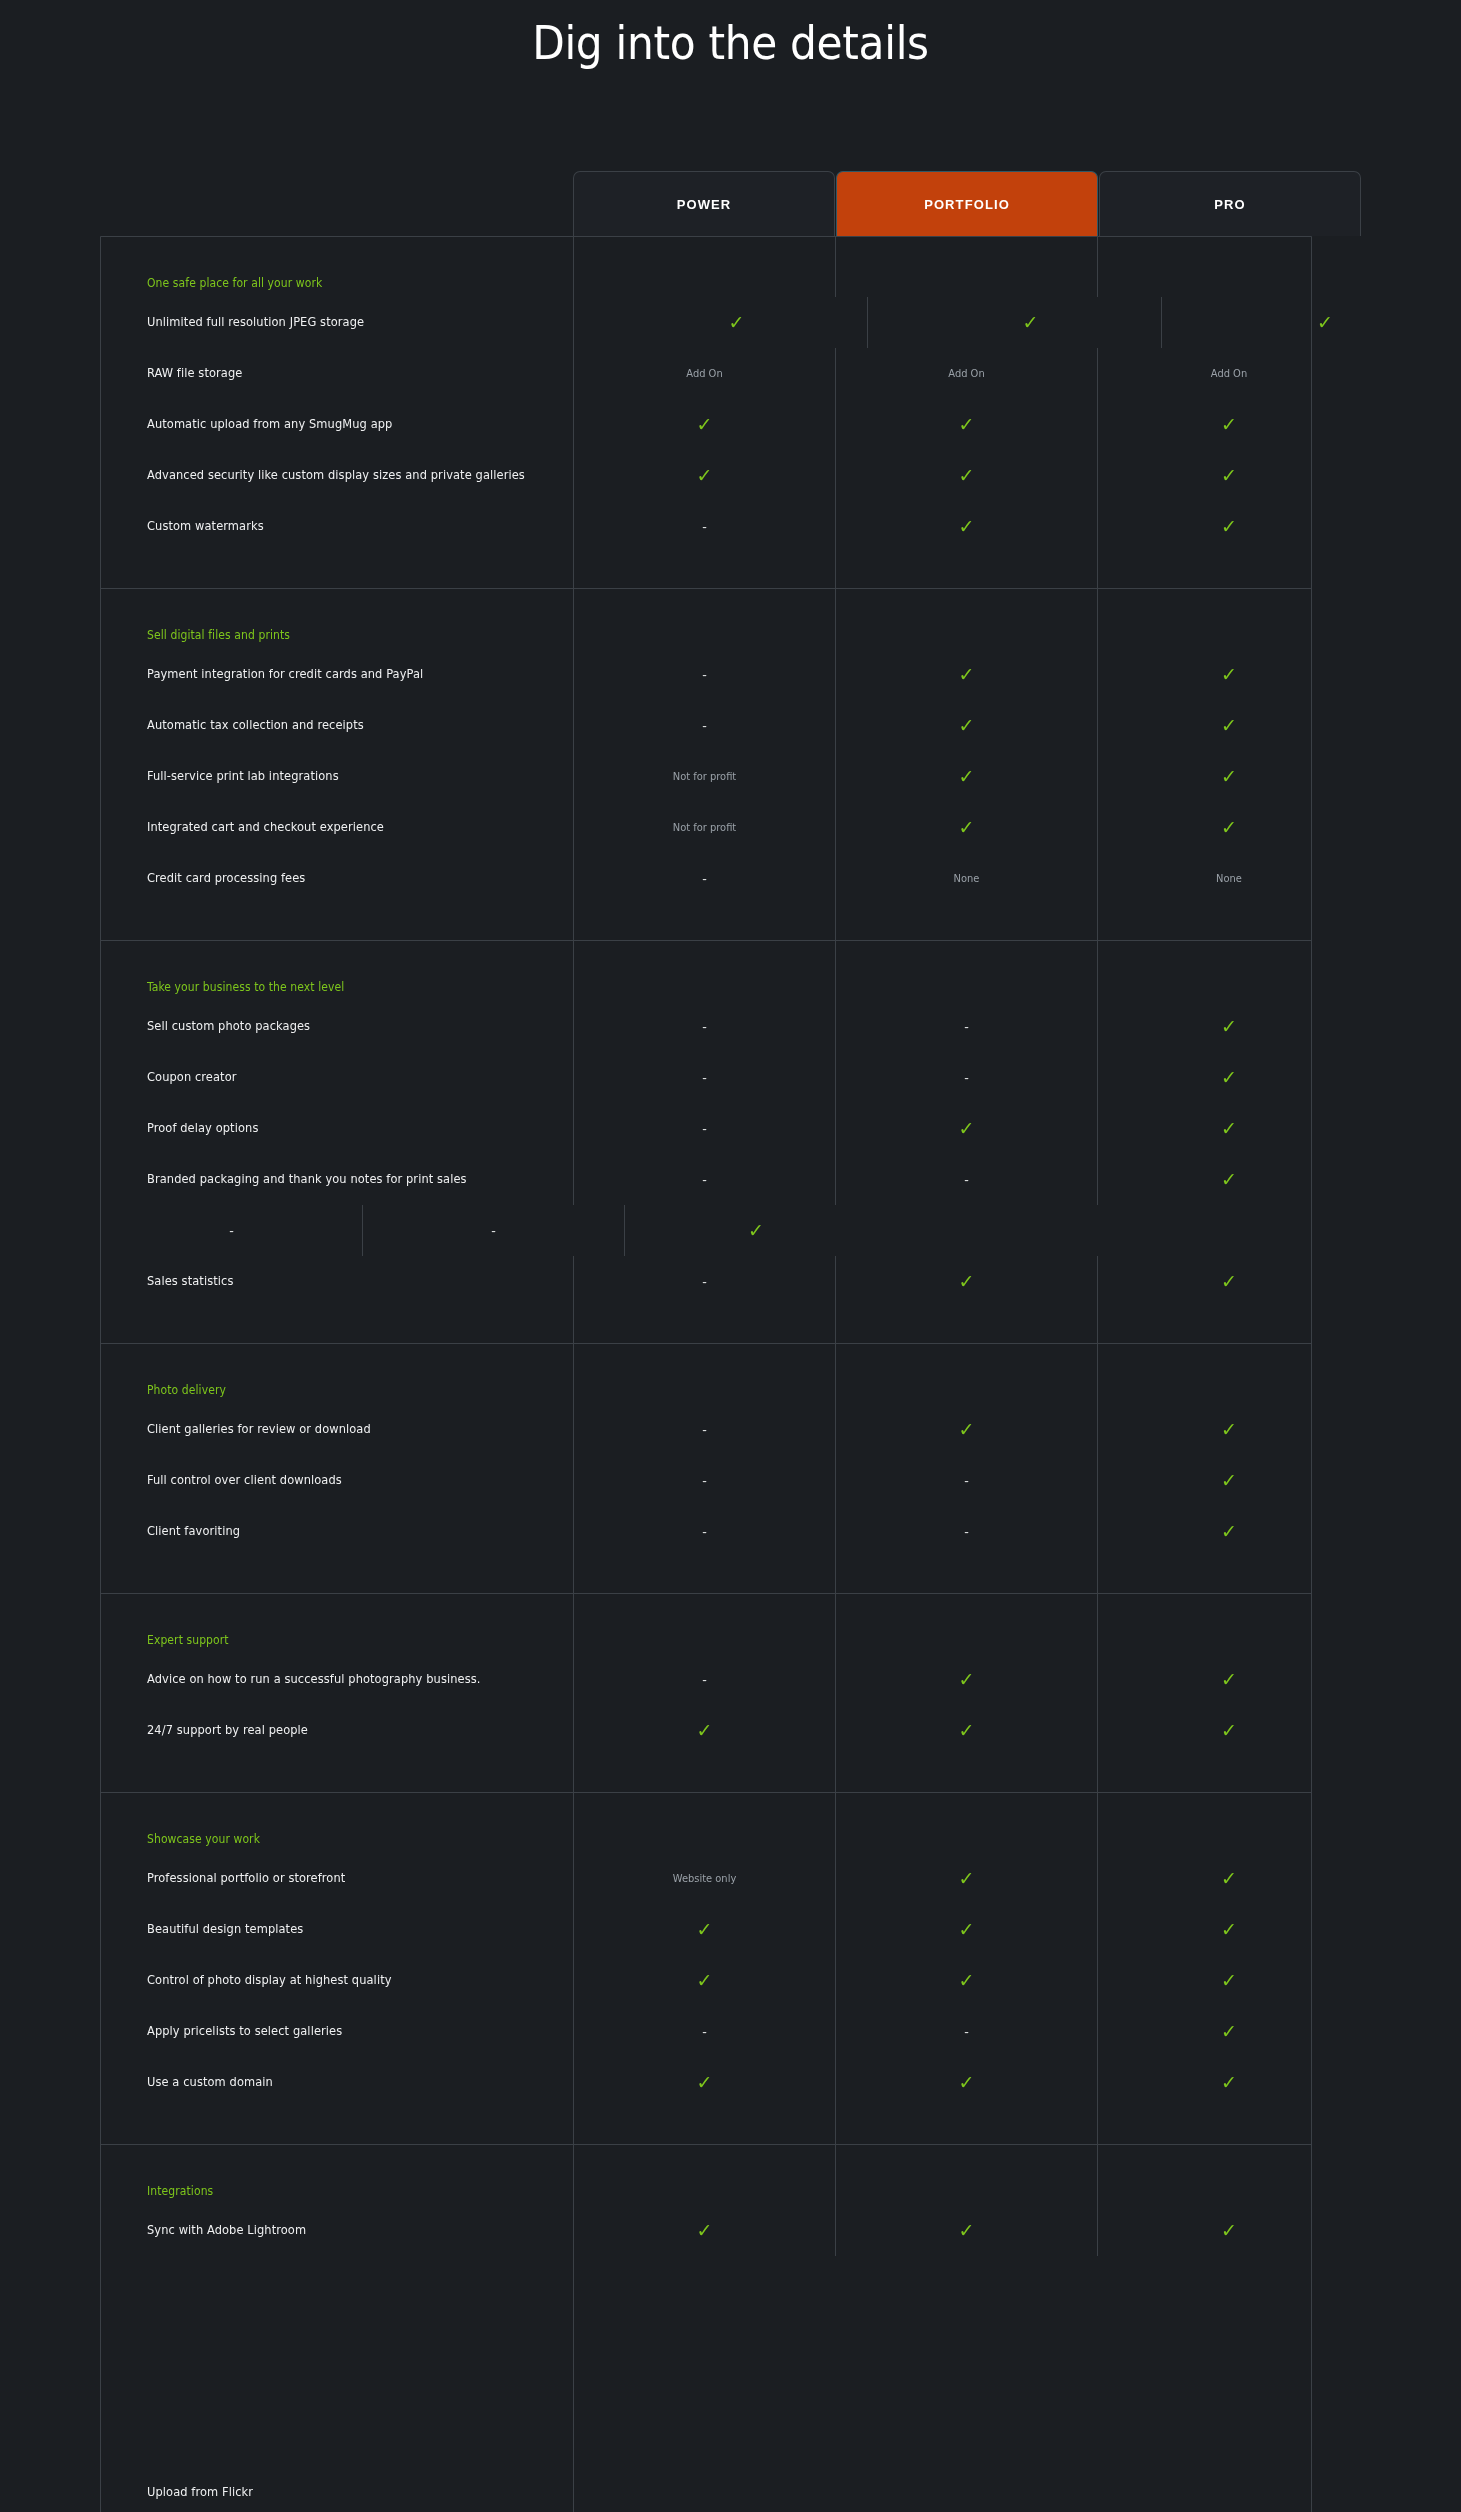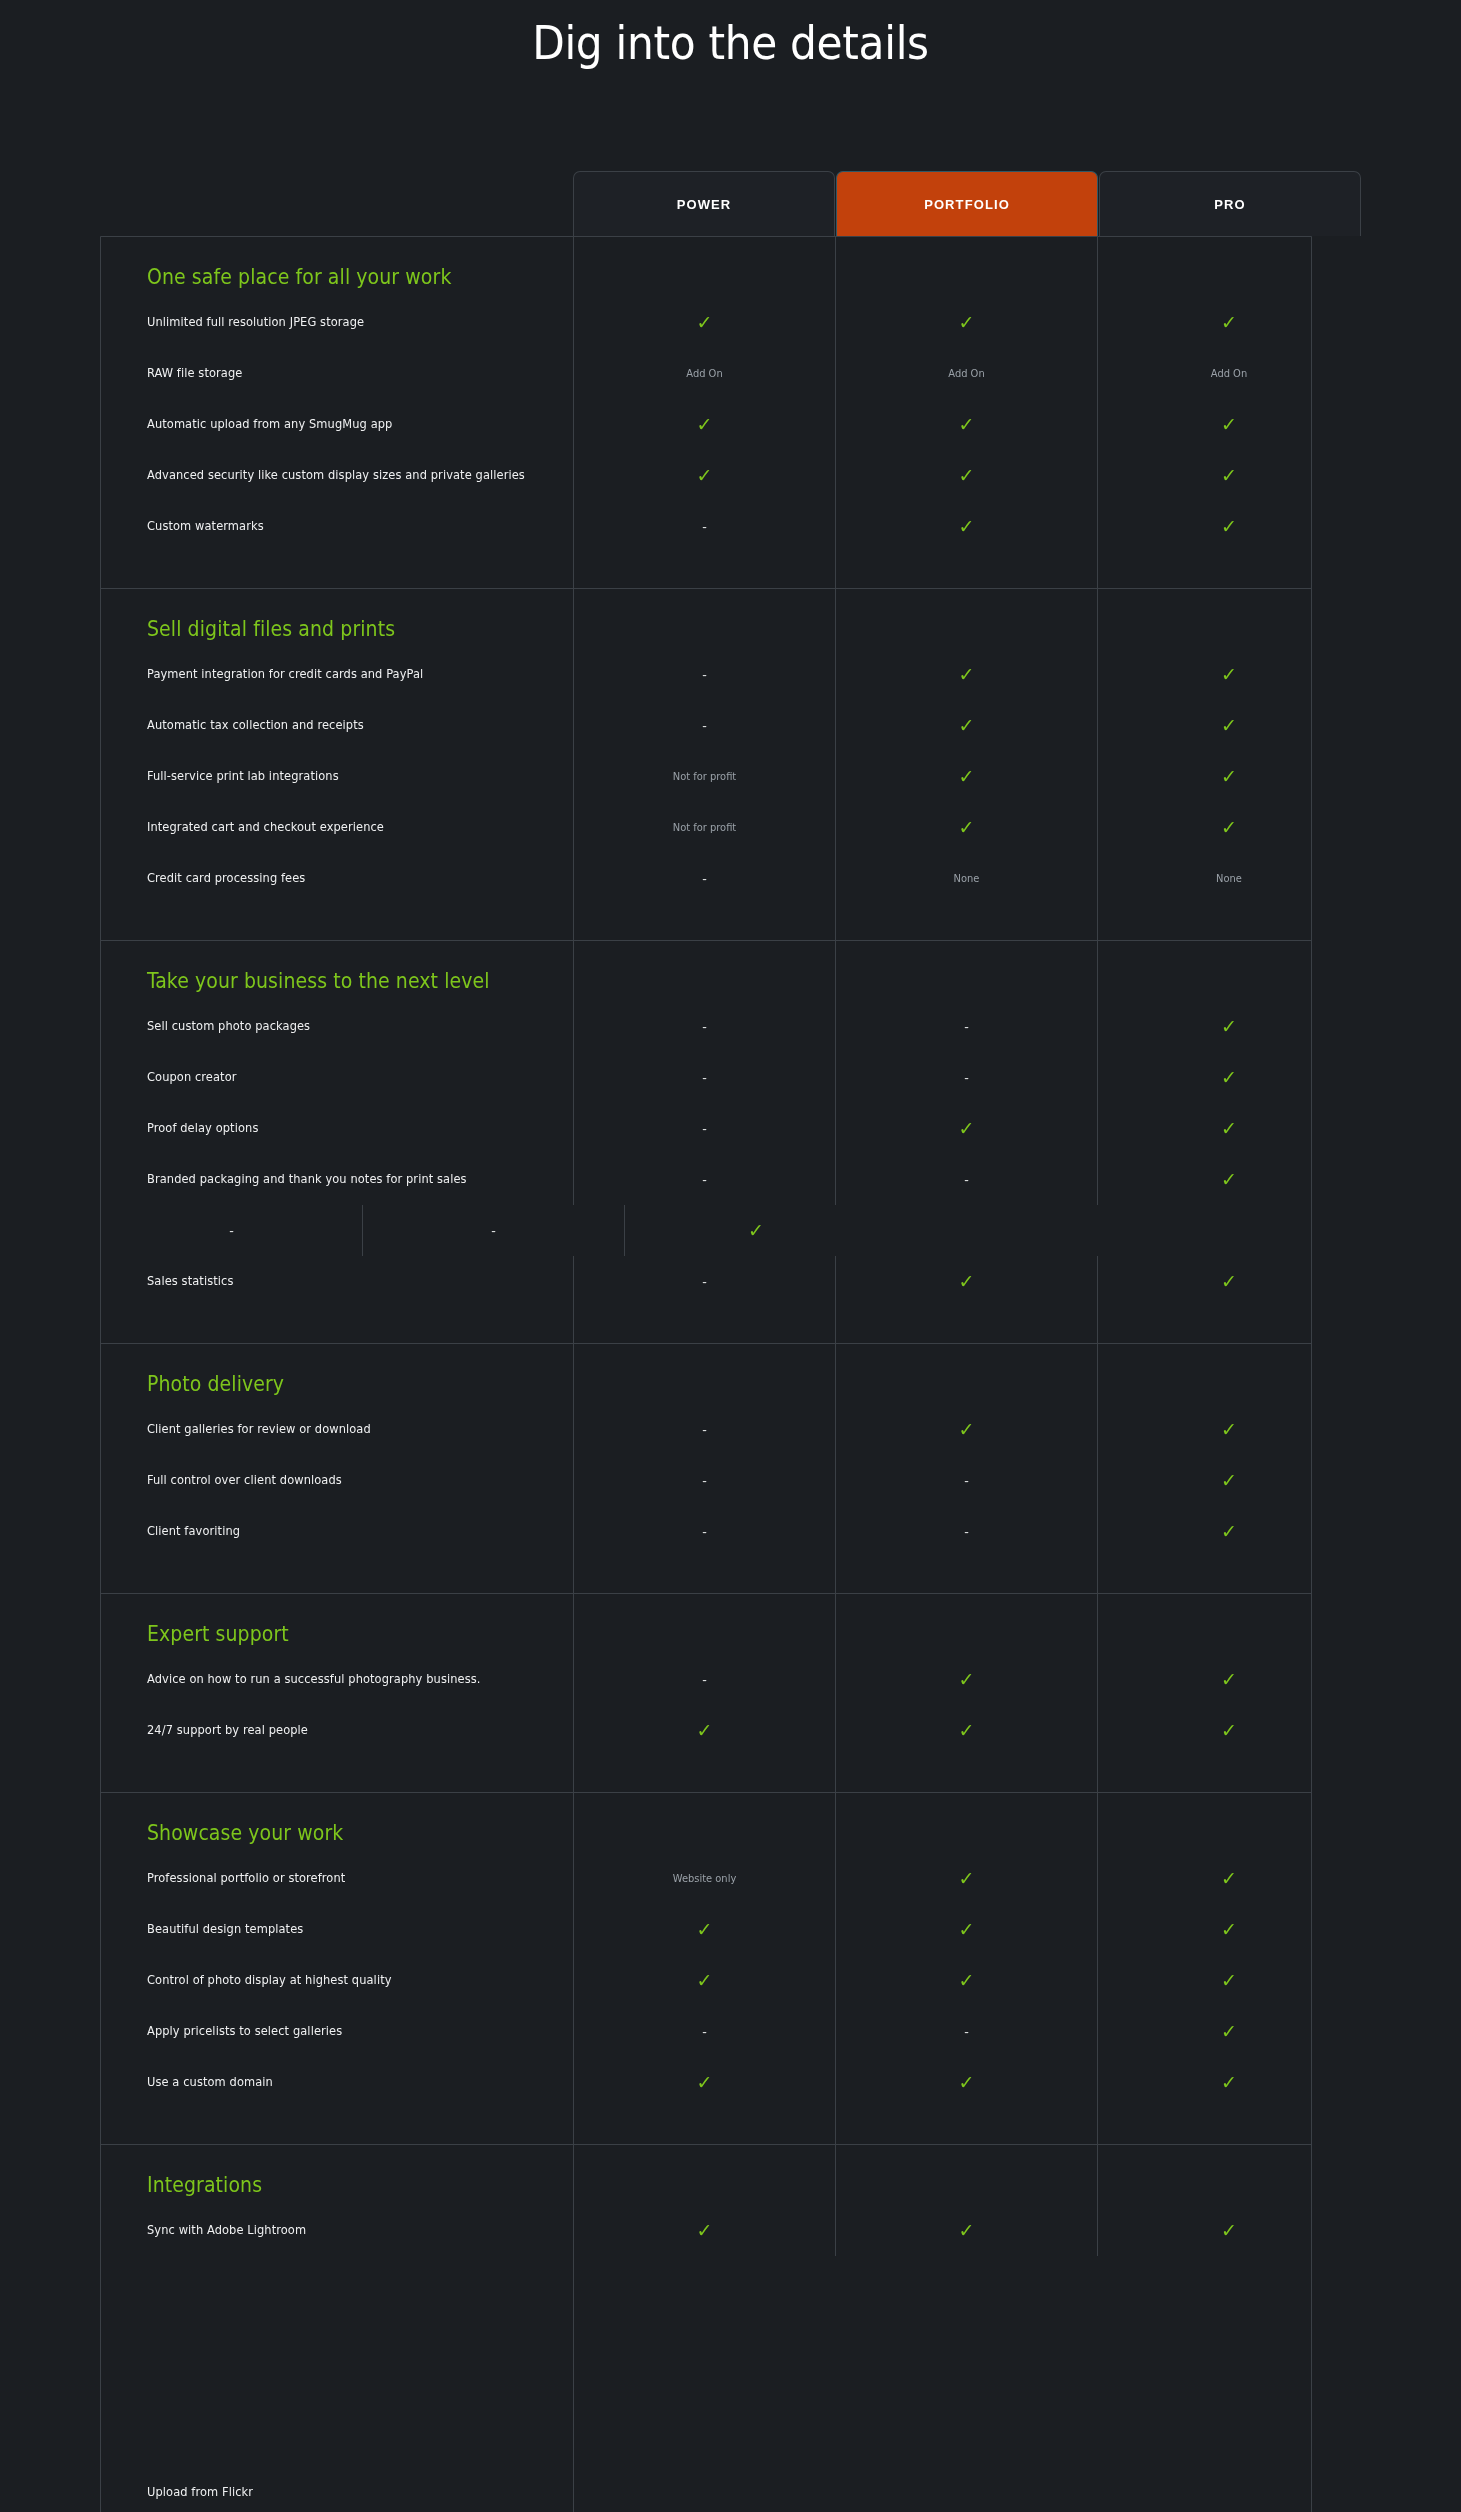--- a/index.html
+++ b/index.html
@@ -105,21 +105,21 @@
     align-items: center;
     justify-content: center;
   }
   .cell-val:last-child { border-right: none; }
 
   
   .row-section-title { min-height: 60px; }
   .row-section-title .cell-label { align-items: flex-end; padding-bottom: 7px; }
   .sec-title {
     color: #7ec61c;
-    font-size: 21px;
+    font-size: 12px;
     font-weight: 400;
     letter-spacing: 0.1px;
     line-height: 1.2;
     font-family: "DejaVu Sans Condensed", "Liberation Sans", sans-serif;
   }
 
   
   .row-feature { min-height: 36px; }
   .feat-label {
     color: #f0f1f2;
@@ -179,21 +179,21 @@
     <div class="body" id="table-body">
         <div class="section">
           <div class="row row-section-title">
             <div class="cell-label">
               <div class="sec-title">One safe place for all your work</div>
             </div>
             <div class="cell-val"></div>
             <div class="cell-val"></div>
             <div class="cell-val"></div>
           </div>
-          <div class="row row-feature" style="min-height: 51px;">
+          <div class="row row-feature" style="min-height: 51px; gap: 32px;">
             <div class="cell-label">
               <div class="feat-label">Unlimited full resolution JPEG storage</div>
             </div>
             <div class="cell-val">
               <span class="check">✓</span>
             </div>
             <div class="cell-val">
               <span class="check">✓</span>
             </div>
             <div class="cell-val">

